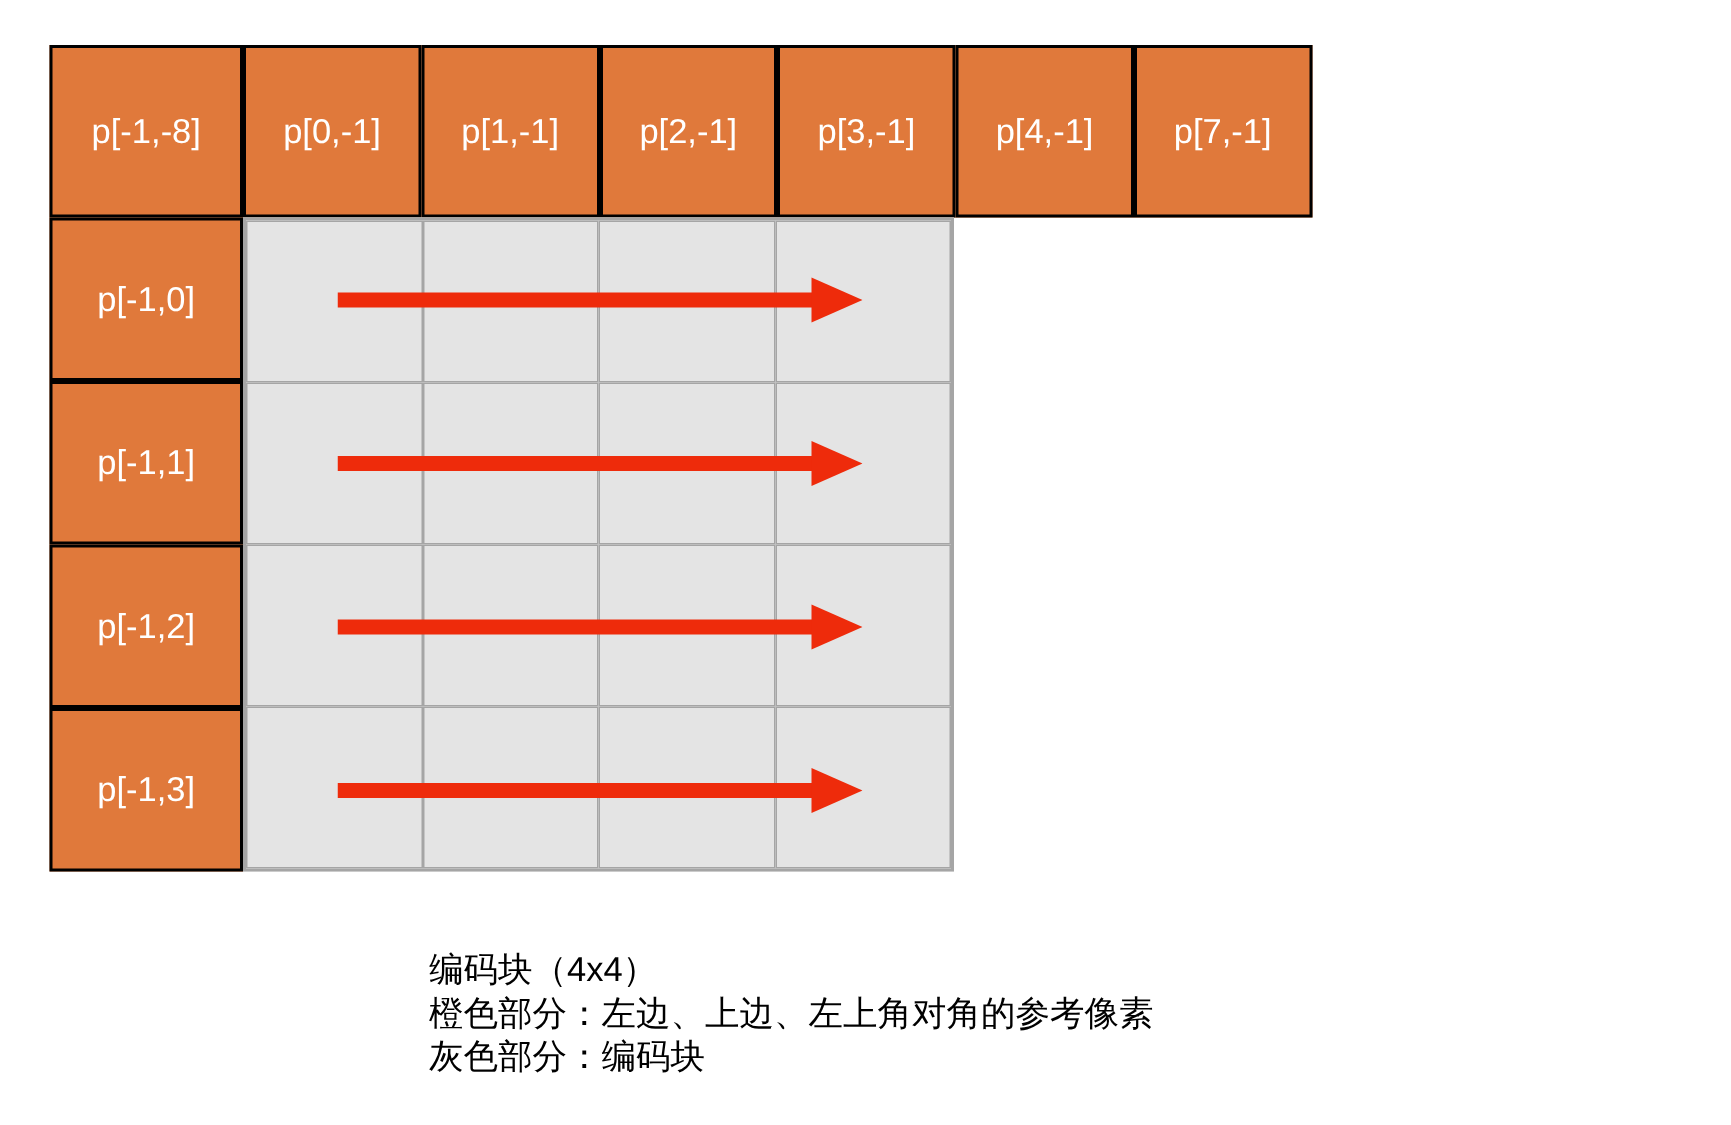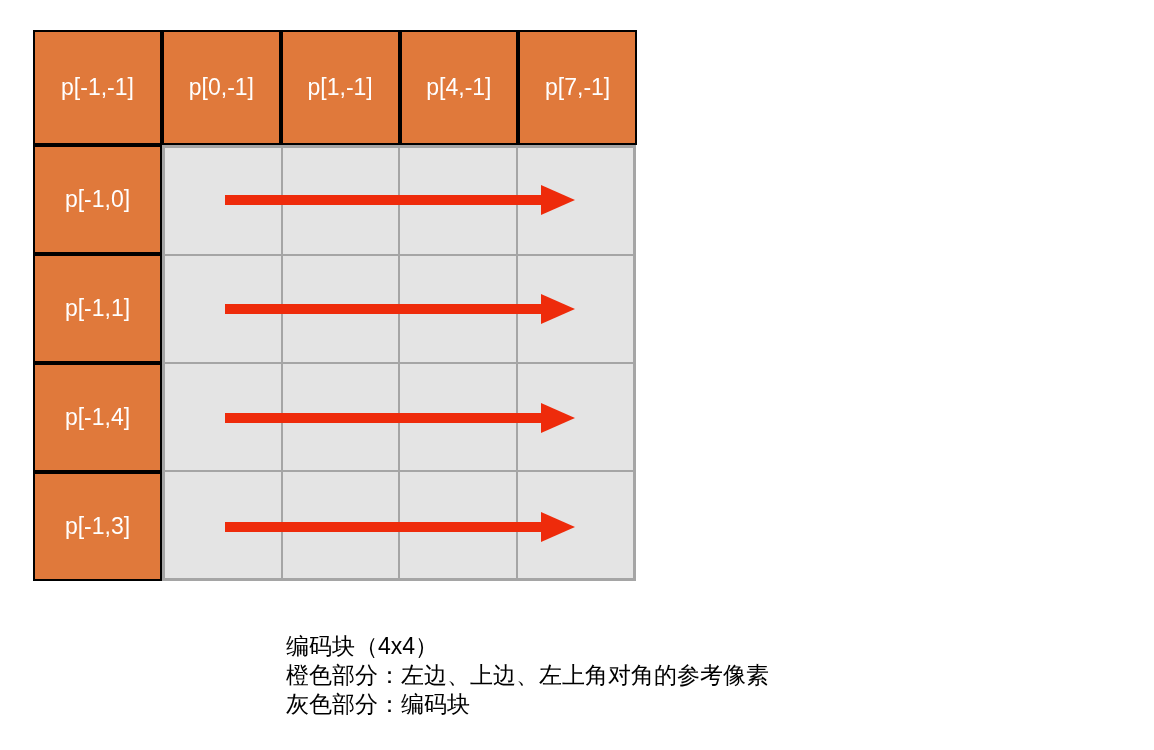--- a/index.html
+++ b/index.html
@@ -92,31 +92,33 @@
     line-height: 29px;
     white-space: nowrap;
   }
 </style>
 </head>
 <body>
 
 <div class="canvas">
 
   <div class="top-row">
-    <div class="ref-cell first">p[-1,-1]</div>
+    <div class="ref-cell first">p[-1,-8]</div>
     <div class="ref-cell">p[0,-1]</div>
     <div class="ref-cell">p[1,-1]</div>
+    <div class="ref-cell">p[2,-1]</div>
+    <div class="ref-cell">p[3,-1]</div>
     <div class="ref-cell">p[4,-1]</div>
     <div class="ref-cell">p[7,-1]</div>
   </div>
 
   <div class="left-col">
     <div class="ref-cell">p[-1,0]</div>
     <div class="ref-cell">p[-1,1]</div>
-    <div class="ref-cell">p[-1,4]</div>
+    <div class="ref-cell">p[-1,2]</div>
     <div class="ref-cell">p[-1,3]</div>
   </div>
 
   <div class="coding-block">
     <div class="coding-cell"></div>
     <div class="coding-cell"></div>
     <div class="coding-cell"></div>
     <div class="coding-cell"></div>
     <div class="coding-cell"></div>
     <div class="coding-cell"></div>

